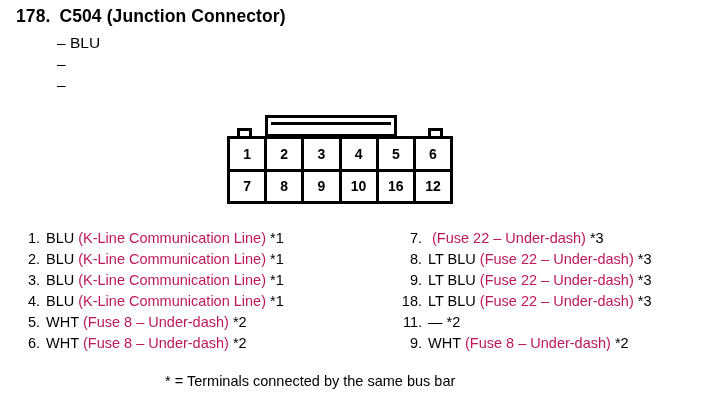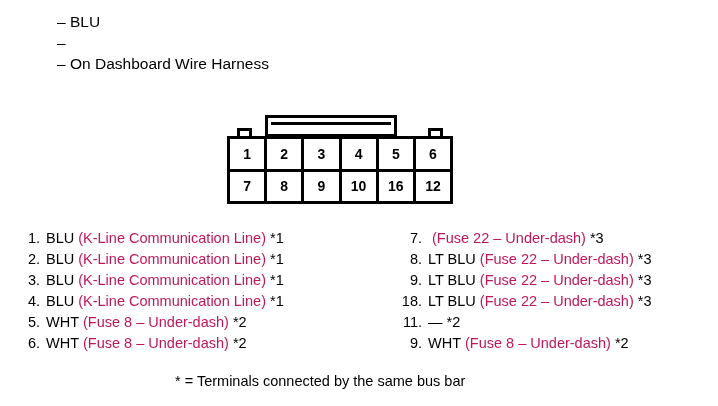--- a/index.html
+++ b/index.html
@@ -142,41 +142,43 @@
   }
   .legend-note {
     color: #000000;
     margin-left: 4px;
   }
   .legend-detail:empty { margin-left: 0; }
 
   
   #footnote {
     position: absolute;
-    left: 175px;
+    left: 165px;
     top: 373px;
     font-size: 14.5px;
     white-space: nowrap;
   }
 </style>
 </head>
 <body>
 
 <div id="header-block">
+  <div id="title-line">
+    <span id="title-number">178.</span><span>C504 (Junction Connector)</span>
+  </div>
   <div id="bullet-list">
       <div class="bullet-row">
         <span class="bullet-dash">–</span>
         <span>BLU</span>
       </div>
       <div class="bullet-row">
         <span class="bullet-dash">–</span>
       </div>
       <div class="bullet-row">
         <span class="bullet-dash">–</span>
-        <span>On Dashboard Wire Harness</span>
       </div>
     </div>
 </div>
 
 <div id="connector">
   <div id="connector-tab">
     <div id="connector-tab-inner"></div>
   </div>
   <div class="notch" id="notch-left"></div>
   <div class="notch" id="notch-right"></div>

